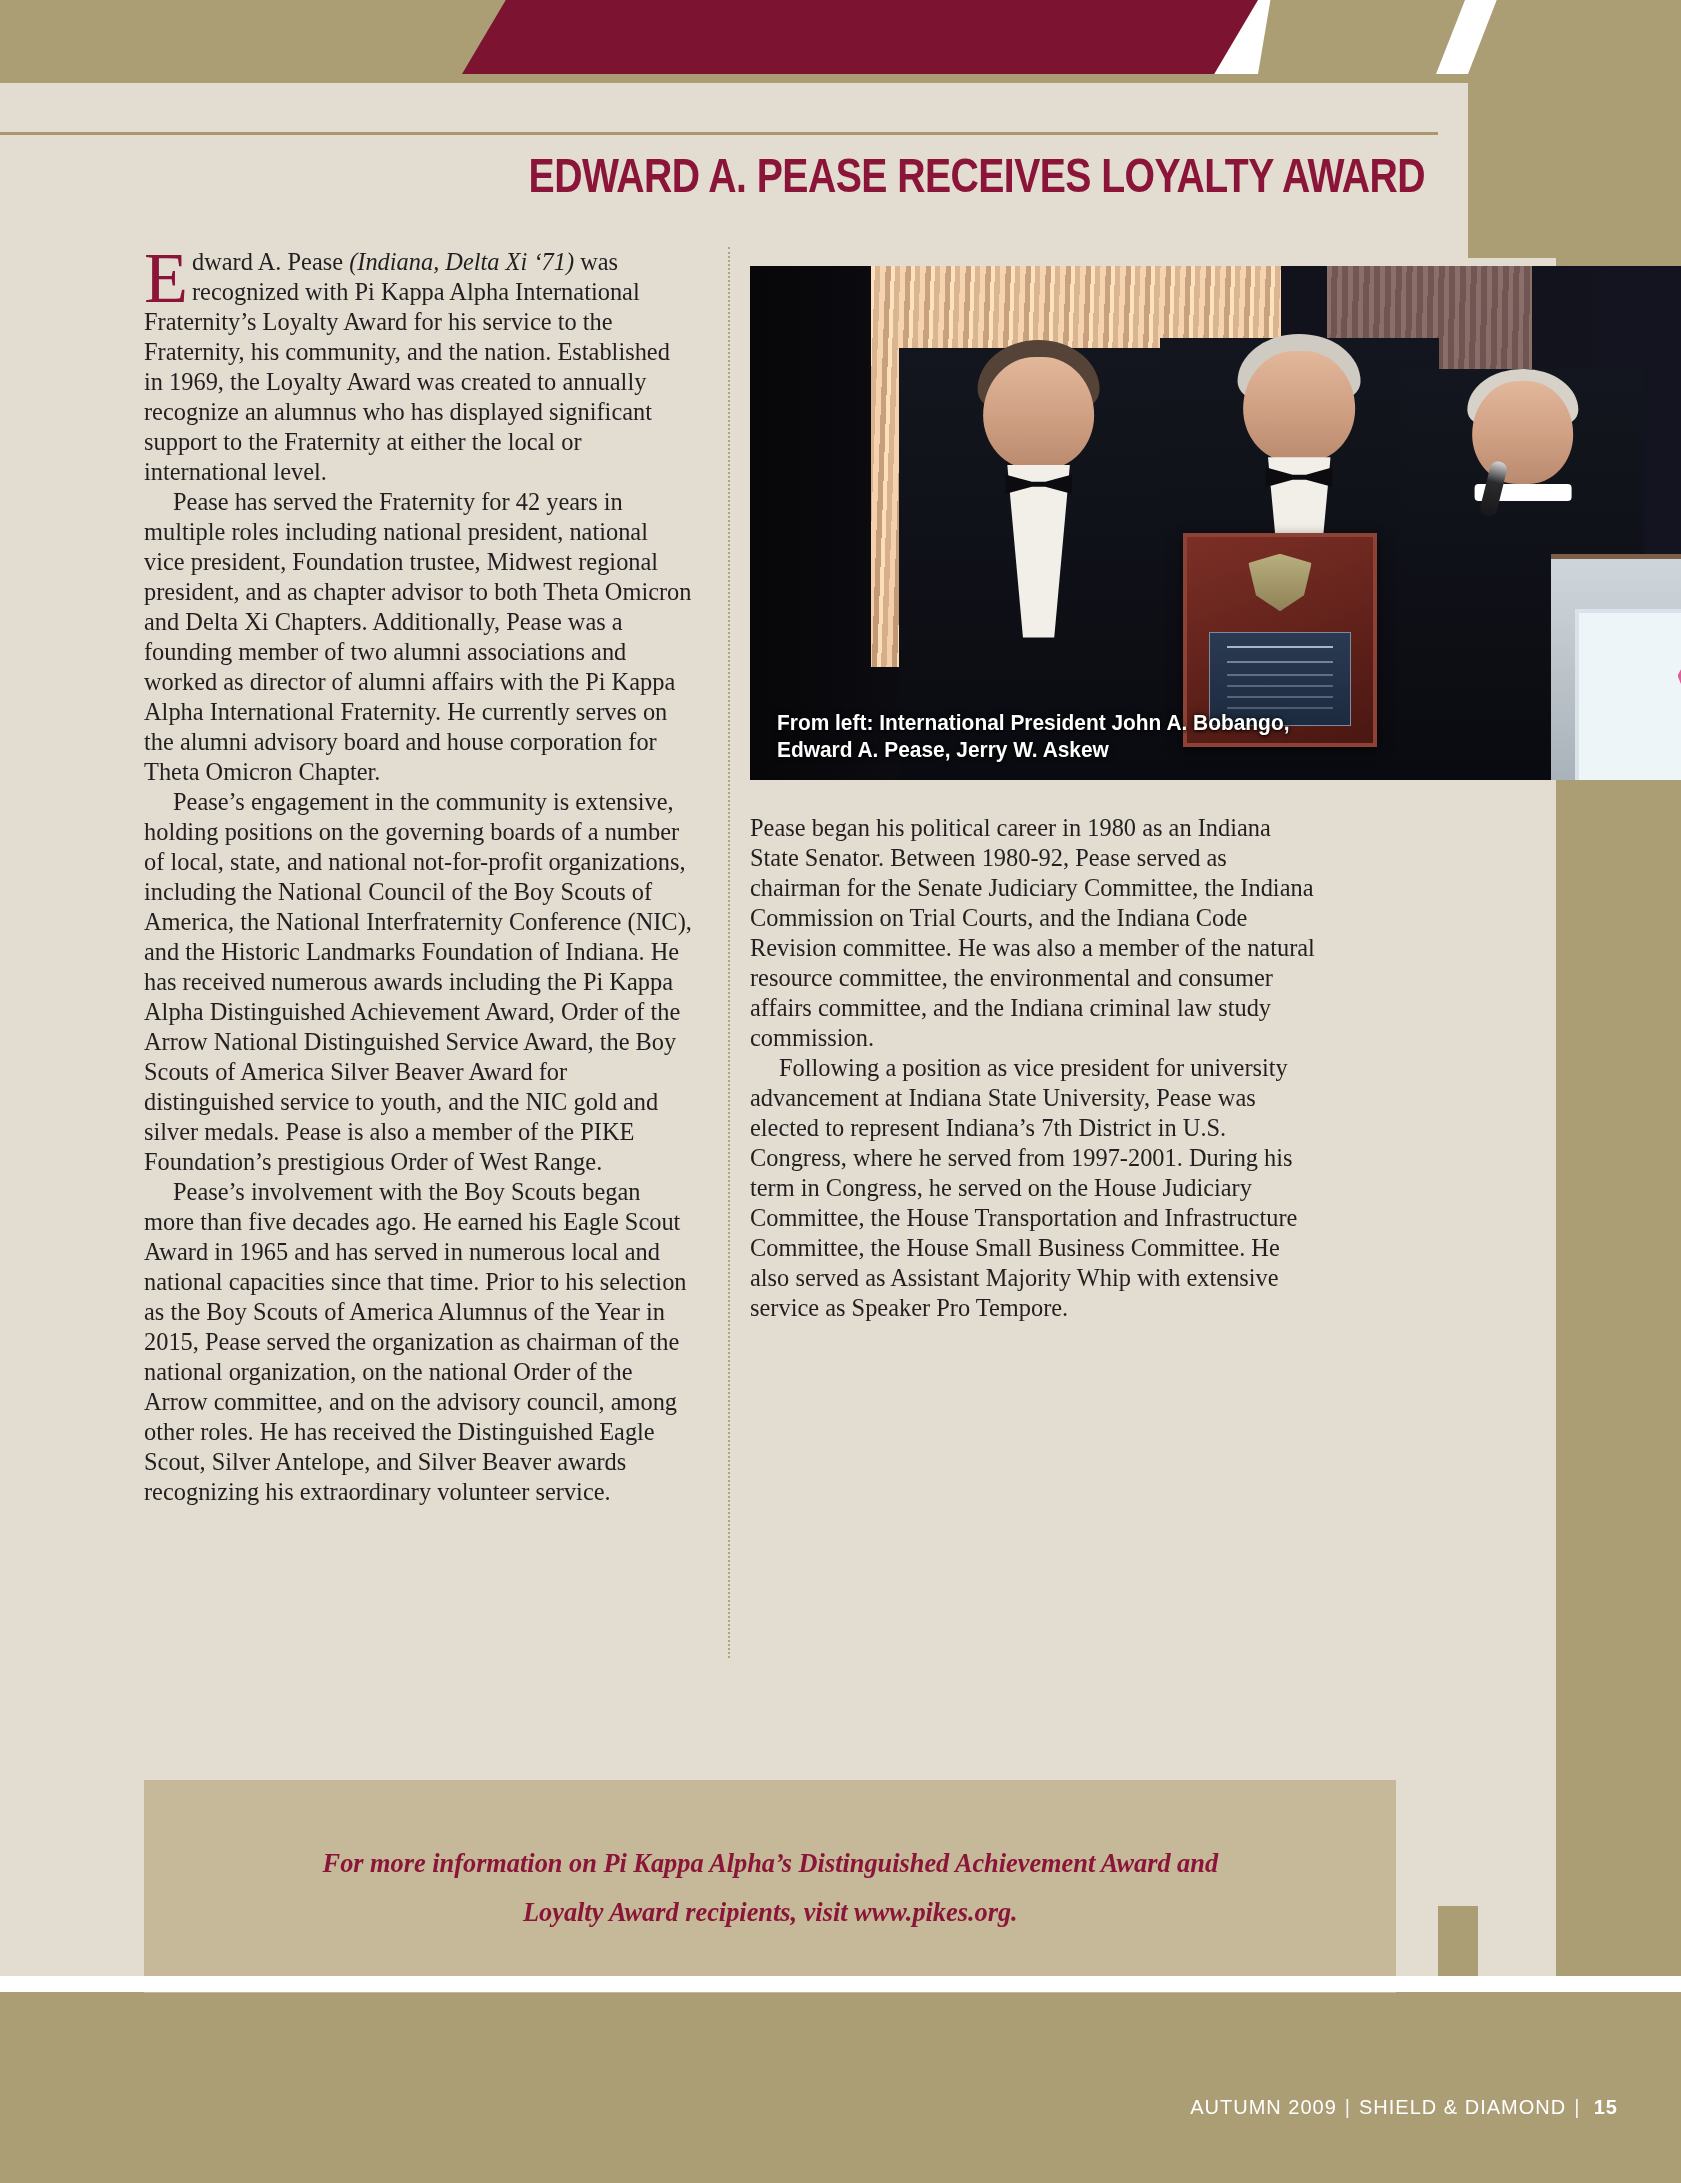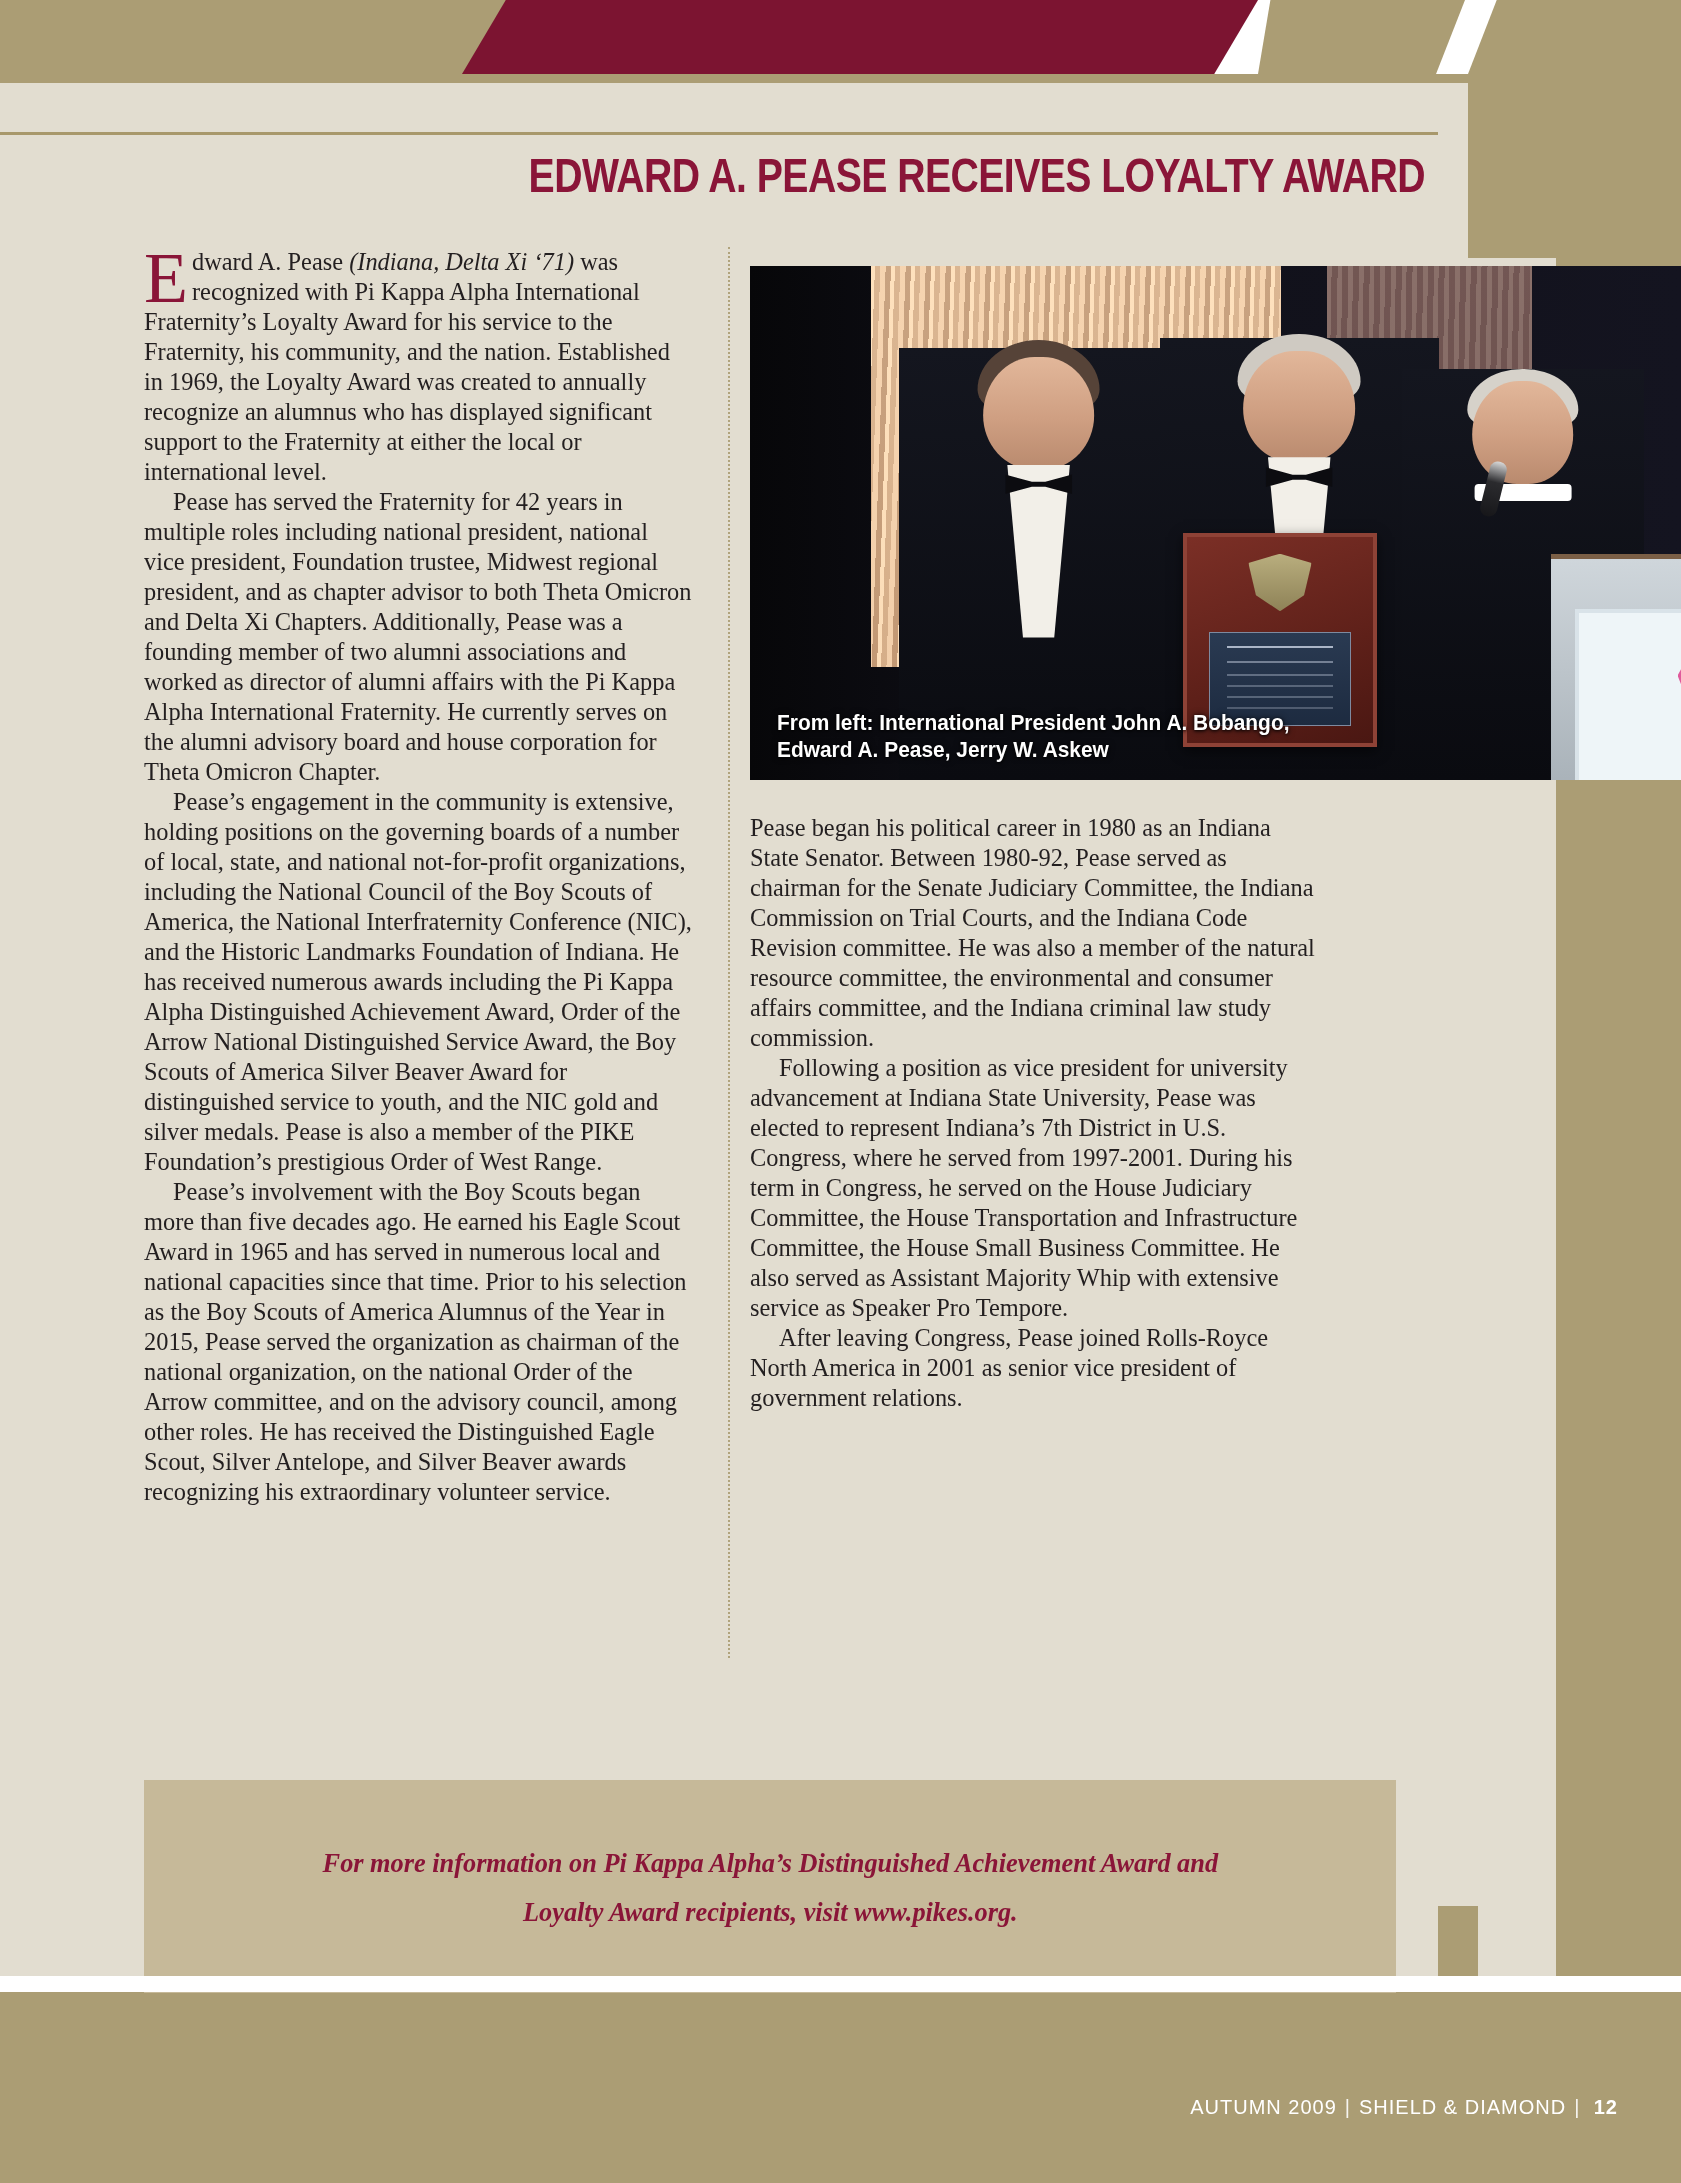--- a/index.html
+++ b/index.html
@@ -397,32 +397,31 @@
 
     <div class="photo-caption">
       <div>From  left: International President John A. Bobango,</div>
       <div>Edward A. Pease, Jerry W. Askew</div>
     </div>
   </div>
 
   <div class="col col-right">
     <p class="first">Pease began his political career in 1980 as an Indiana State Senator. Between 1980-92, Pease served as chairman for the Senate Judiciary Committee, the Indiana Commission on Trial Courts, and the Indiana Code Revision committee. He was also a member of the natural resource committee, the environmental and consumer affairs committee, and the Indiana criminal law study commission.</p>
     <p>Following a position as vice president for university advancement at Indiana State University, Pease was elected to represent Indiana’s 7th District in U.S. Congress, where he served from 1997-2001. During his term in Congress, he served on the House Judiciary Committee, the House Transportation and Infrastructure Committee, the House Small Business Committee. He also served as Assistant Majority Whip with extensive service as Speaker Pro Tempore.</p>
-    <p>After leaving Congress, Pease joined Rolls-Royce North America in 2001 as senior vice president of government relations.</p>
   </div>
 
   <div class="callout">
     <div class="inner">
       <div>For more information on Pi Kappa Alpha’s Distinguished Achievement Award and</div>
       <div>Loyalty Award recipients, visit www.pikes.org.</div>
     </div>
   </div>
 
   <div class="khaki-corner"></div>
   <div class="footer-white"></div>
   <div class="footer-line"></div>
 
   <div class="footer-text">
-    <span>AUTUMN 2009</span><span class="bar">|</span><span>SHIELD &amp; DIAMOND</span><span class="bar">|</span><span class="pg">12</span>
+    <span>AUTUMN 2009</span><span class="bar">|</span><span>SHIELD &amp; DIAMOND</span><span class="bar">|</span><span class="pg">15</span>
   </div>
 
 </div>
 
 
 </body></html>

